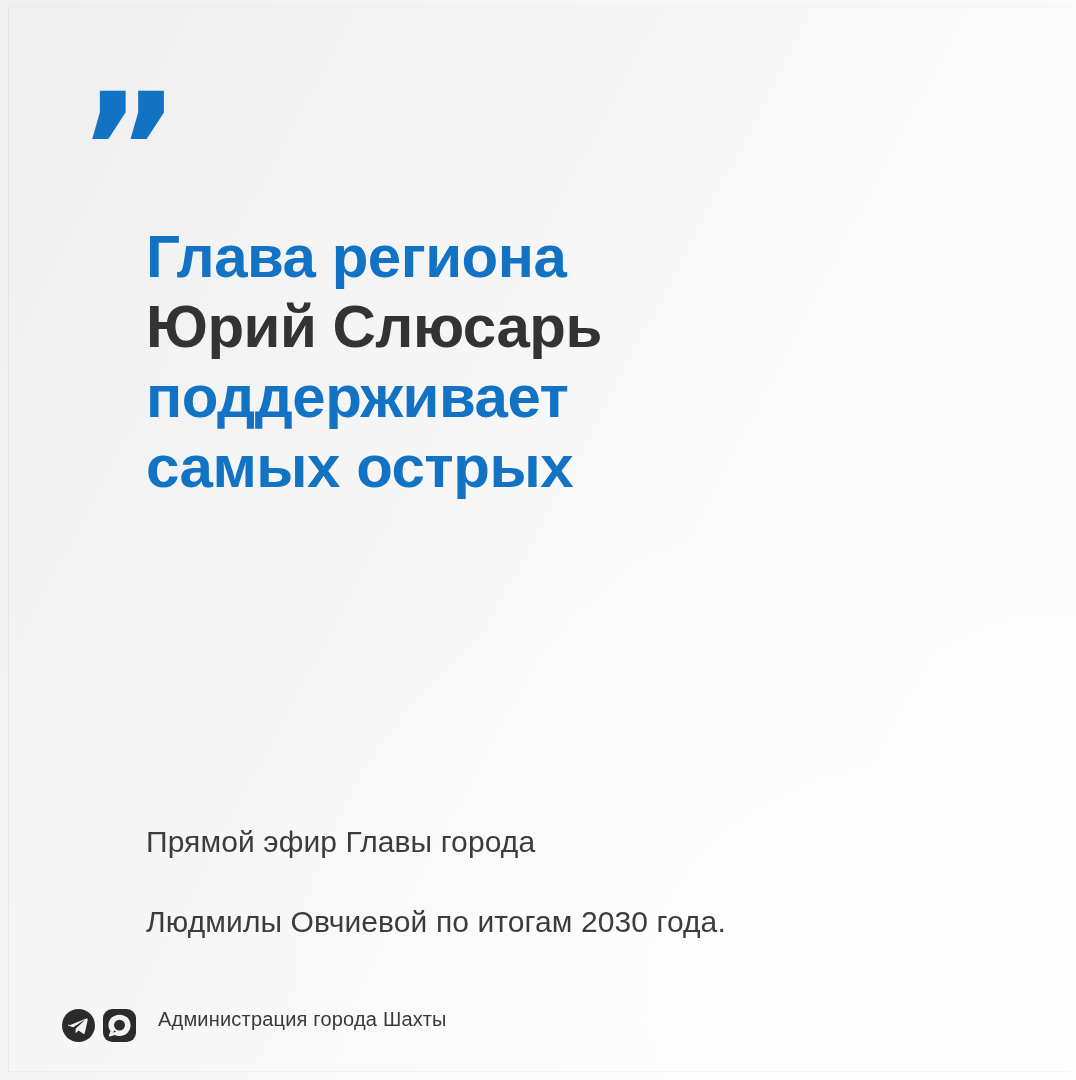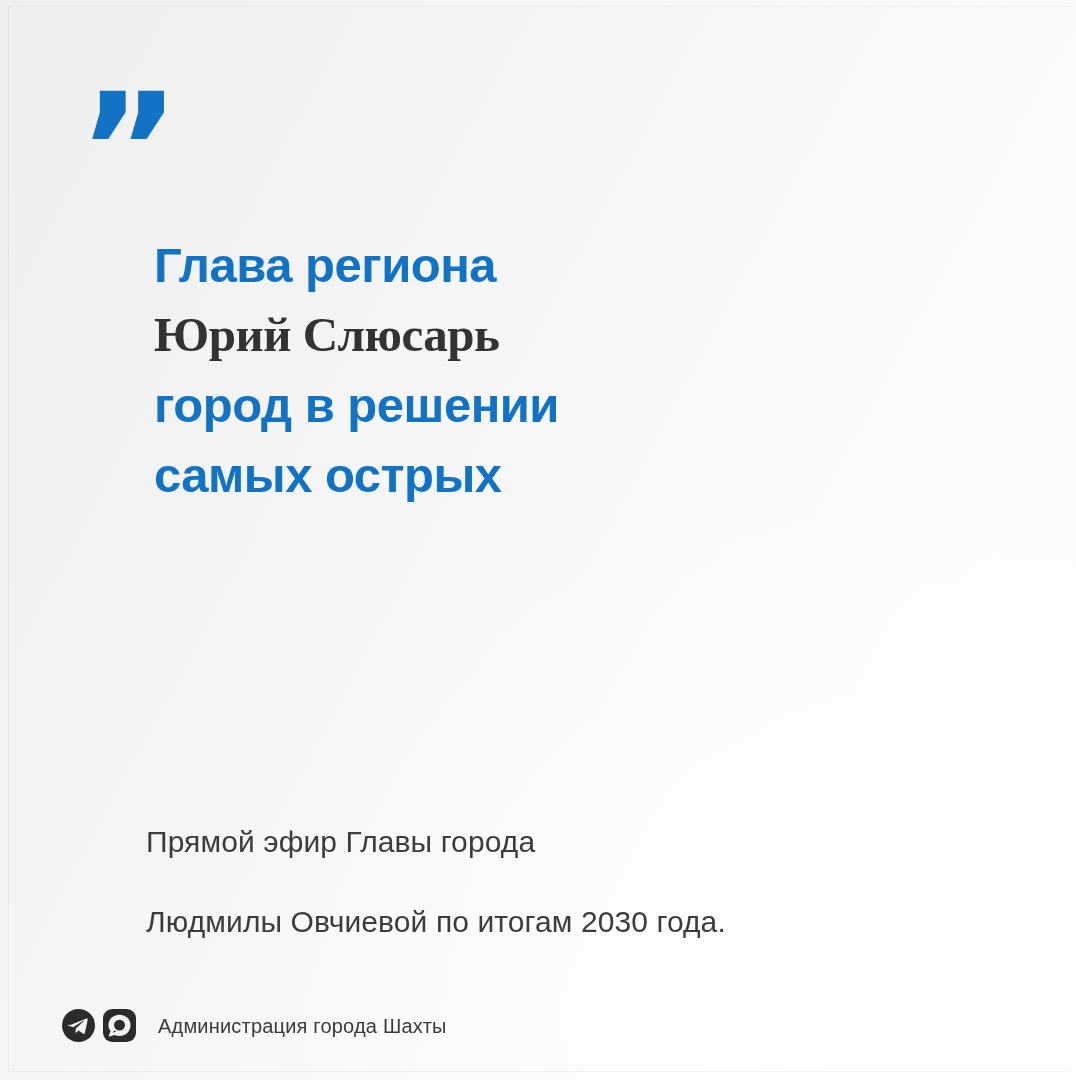--- a/index.html
+++ b/index.html
@@ -64,30 +64,30 @@
     letter-spacing: -6px;
     user-select: none;
   }
 
   
   .headline {
     position: absolute;
     left: 146px;
     top: 222px;
     width: 740px;
-    margin: 8px;
-    font-size: 49px;
+    margin: 0;
+    font-size: 60px;
     line-height: 70px;
     font-weight: 900;
     letter-spacing: -0.5px;
     font-family: "Liberation Sans", "DejaVu Sans", sans-serif;
   }
   .headline .ln { display: block; white-space: pre; }
   .blue { color: #1272c4; }
-  .dark { color: #333333; font-family: Liberation Serif, serif; }
+  .dark { color: #333333; }
 
   
   .subtitle {
     position: absolute;
     left: 146px;
     top: 782px;
     width: 800px;
     margin: 0;
     font-size: 30px;
     line-height: 40px;
@@ -96,21 +96,20 @@
     letter-spacing: 0.1px;
   }
   .subtitle .ln { display: block; white-space: pre; margin-top: 40px; }
 
   
   .footer {
     position: absolute;
     left: 62px;
     top: 1009px;
     display: flex;
-    align-items: center;
     gap: 0;
   }
   .social {
     display: flex;
     align-items: center;
     gap: 8px;
   }
   .icon-badge {
     width: 33px;
     height: 33px;
@@ -131,21 +130,21 @@
 
 <div class="card">
 
   <div class="card-vignette"></div>
 
   <div class="quote-mark">”</div>
 
   <h1 class="headline">
     <span class="ln blue">Глава региона</span>
     <span class="ln dark">Юрий Слюсарь</span>
-    <span class="ln blue">город в решении</span>
+    <span class="ln blue">поддерживает</span>
     <span class="ln blue">самых острых</span>
   </h1>
 
   <p class="subtitle">
     <span class="ln">Прямой эфир Главы города</span>
     <span class="ln">Людмилы Овчиевой по итогам 2030 года.</span>
   </p>
 
   <div class="footer">
     <div class="social">

